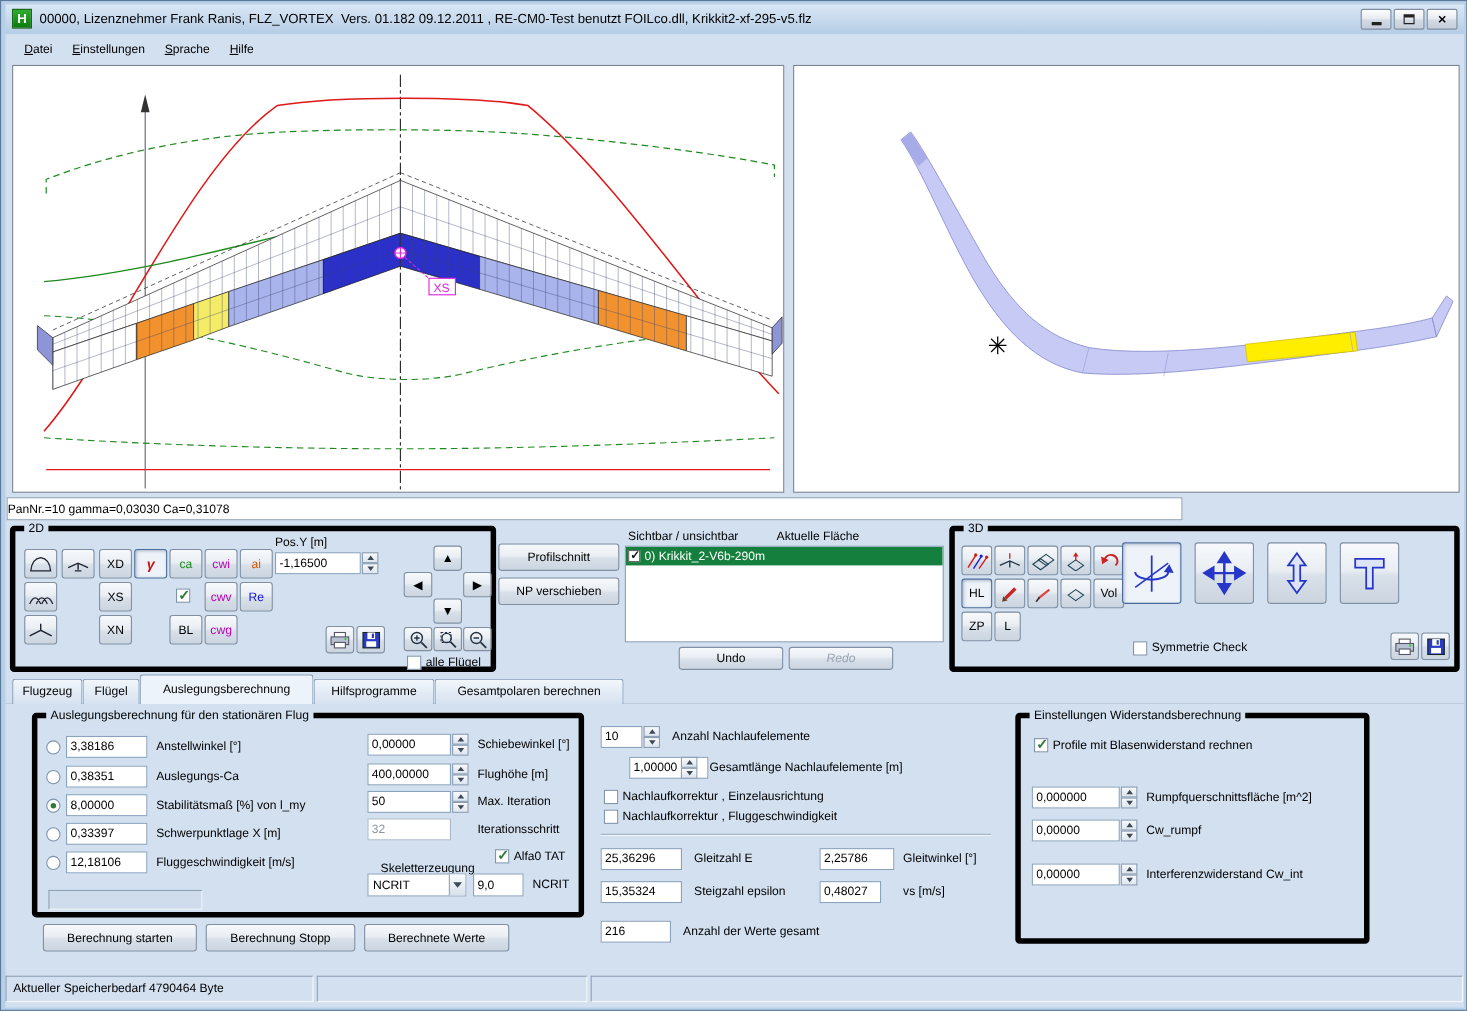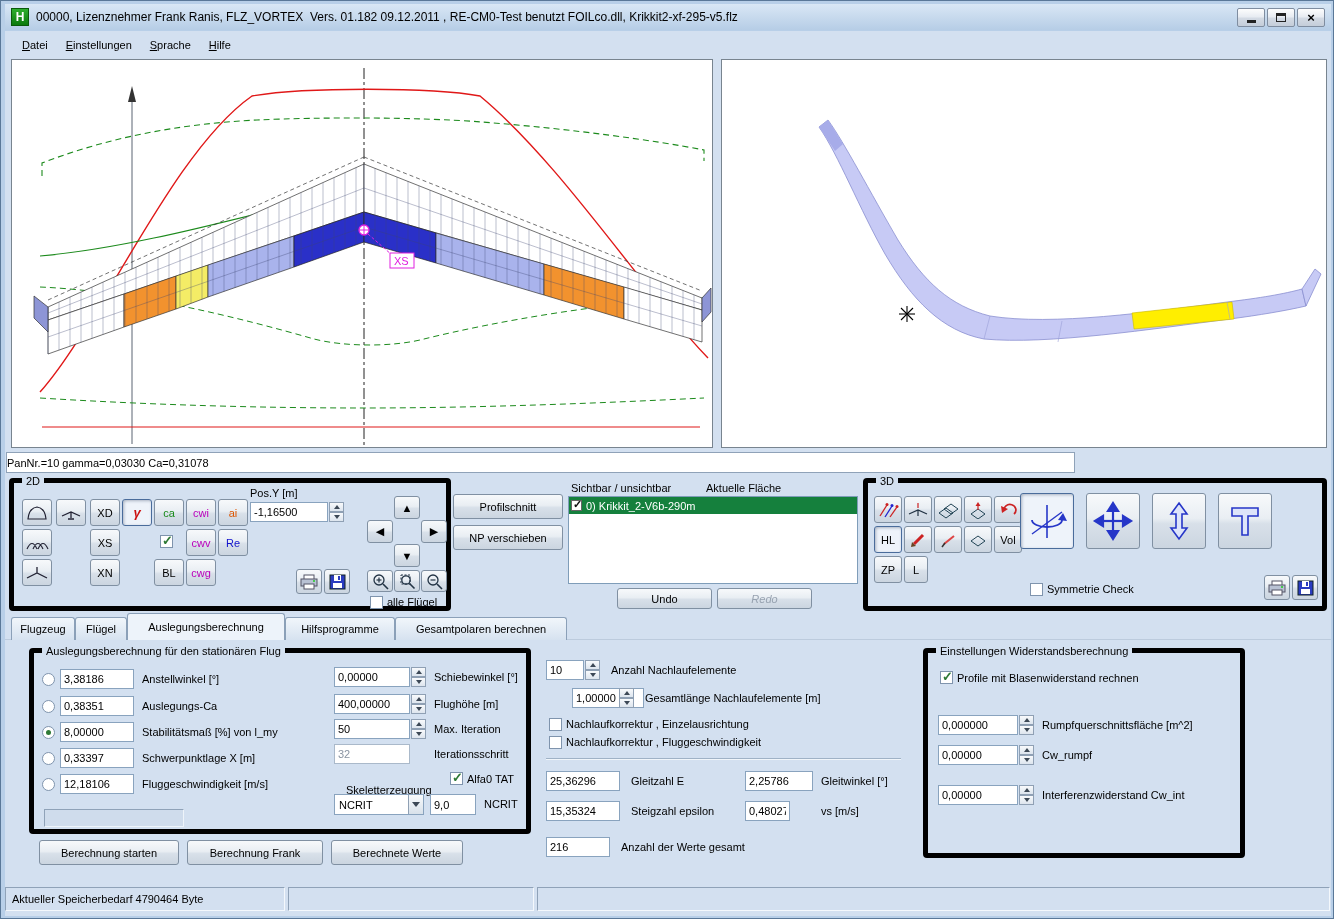--- a/index.html
+++ b/index.html
@@ -536,21 +536,21 @@
 
     <div class="combo" style="left:300px; top:141px; width:90px;">
       <span class="val">NCRIT</span>
       <span class="drop"></span>
     </div>
     <input class="fld" style="left: 396px; top: 141px; width: 46px; height: 21px;" readonly="" value="9,0">
     <span class="lbl" style="left:450px; top:145px;">NCRIT</span>
   </div>
 
   <div class="btn" style="left:38px; top:839px; width:140px; height:25px;">Berechnung starten</div>
-  <div class="btn" style="left:186px; top:839px; width:136px; height:25px;">Berechnung Frank</div>
+  <div class="btn" style="left:186px; top:839px; width:136px; height:25px;">Berechnung Stopp</div>
   <div class="btn" style="left:330px; top:839px; width:132px; height:25px;">Berechnete Werte</div>
 
   <input class="fld" style="left: 545px; top: 659px; width: 38px;" readonly="" value="10">
   <span class="spin" style="left:584px; top:659px;">
       <b class="up"></b>
       <b class="dn"></b>
     </span>
   <span class="lbl" style="left:610px; top:663px;">Anzahl Nachlaufelemente</span>
 
   <input class="fld" style="left: 545px; top: 687px; width: 72px; margin-left: 26px;" readonly="" value="1,00000">
@@ -567,21 +567,21 @@
 
   <div class="vsep" style="left:545px; top:757px; width:355px;"></div>
 
   <input class="fld" style="left: 545px; top: 770px; width: 74px;" readonly="" value="25,36296">
   <span class="lbl" style="left:630px; top:774px;">Gleitzahl E</span>
   <input class="fld" style="left: 744px; top: 770px; width: 68px;" readonly="" value="2,25786">
   <span class="lbl" style="left:820px; top:774px;">Gleitwinkel [°]</span>
 
   <input class="fld" style="left: 545px; top: 800px; width: 74px;" readonly="" value="15,35324">
   <span class="lbl" style="left:630px; top:804px;">Steigzahl epsilon</span>
-  <input class="fld" style="left: 744px; top: 800px; width: 45px;" readonly="" value="0,48027">
+  <input class="fld" style="left: 744px; top: 800px; width: 56px;" readonly="" value="0,48027">
   <span class="lbl" style="left:820px; top:804px;">vs [m/s]</span>
 
   <input class="fld" style="left: 545px; top: 836px; width: 64px;" readonly="" value="216">
   <span class="lbl" style="left:620px; top:840px;">Anzahl der Werte gesamt</span>
 
   <div class="groupbox" style="left:922px; top:647px; width:322px; height:210px;">
     <span class="legend">Einstellungen Widerstandsberechnung</span>
 
     <span class="cb on" style="left:12px; top:18px;"></span>
     <span class="lbl" style="left:29px; top:19px;">Profile mit Blasenwiderstand rechnen</span>

